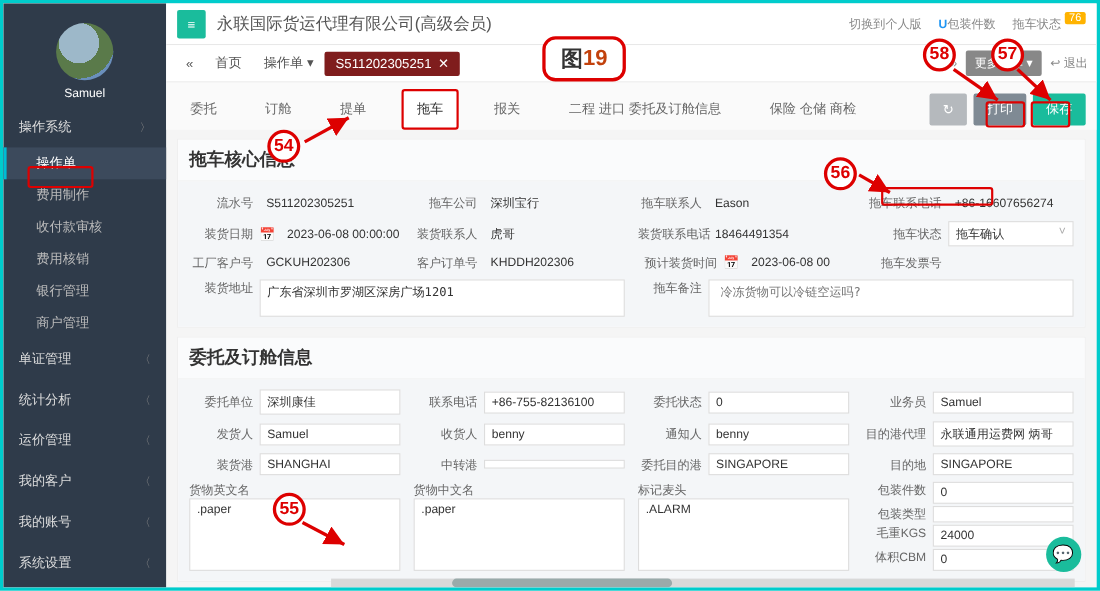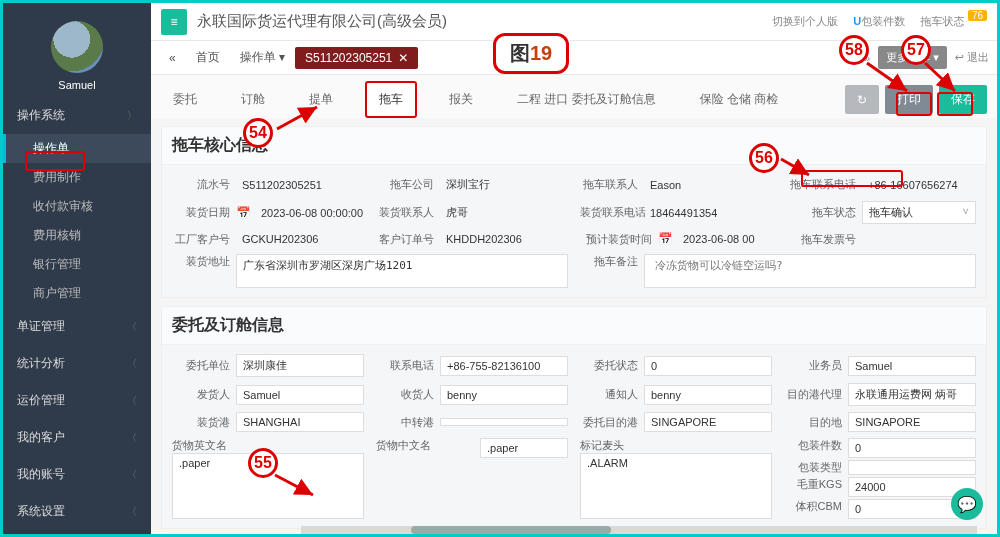--- a/index.html
+++ b/index.html
@@ -270,21 +270,21 @@
         <div class="field w25">
             <div class="lbl">目的地</div>
             <div class="val">SINGAPORE</div>
           </div>
       </div>
       <div class="row">
         <div class="field w25" style="align-items:flex-start;flex-direction:column;">
             <div class="lbl" style="text-align:left;width:auto;">货物英文名</div>
             <div class="val" style="width:100%;">.paper</div>
           </div>
-        <div class="field w25" style="align-items:flex-start;flex-direction:row;gap:43px;">
+        <div class="field w25" style="align-items:flex-start;flex-direction:column;">
             <div class="lbl" style="text-align:left;width:auto;">货物中文名</div>
             <div class="val" style="width:100%;">.paper</div>
           </div>
         <div class="field w25" style="align-items:flex-start;flex-direction:column;">
             <div class="lbl" style="text-align:right;width:auto;">标记麦头</div>
             <div class="val" style="width:100%;">.ALARM</div>
           </div>
         <div class="field w25" style="flex-direction:column;align-items:stretch;gap:2px;">
           <div style="display:flex;">
               <div class="lbl">包装件数</div>

